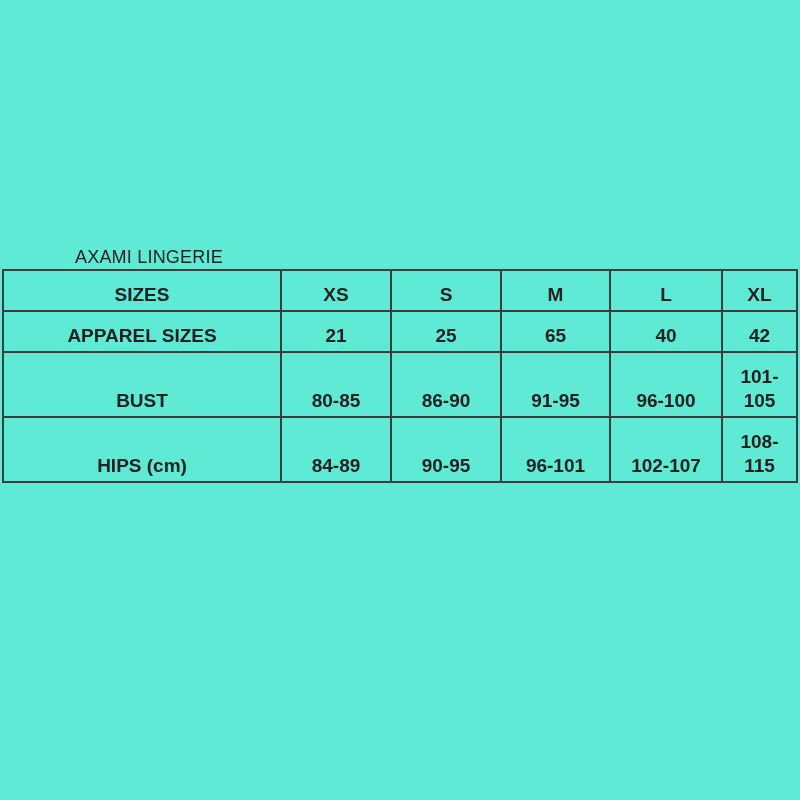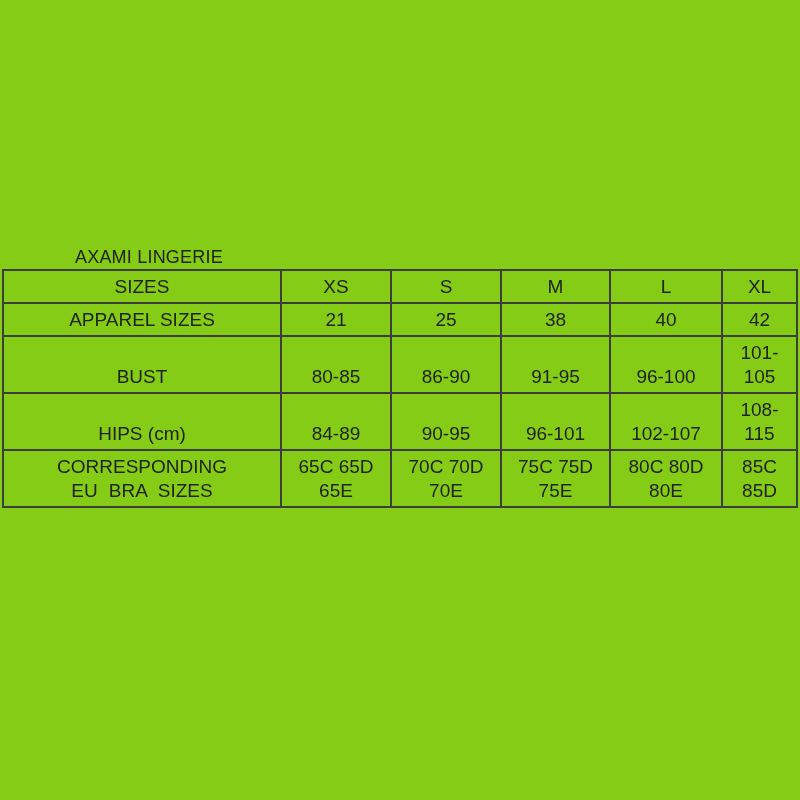--- a/index.html
+++ b/index.html
@@ -4,21 +4,21 @@
 <style>
   html, body {
     margin: 0;
     padding: 0;
     background: #ffffff;
   }
   .canvas {
     position: relative;
     width: 800px;
     height: 800px;
-    background: #84cc16;
+    background: #5eead4;
     font-family: "Liberation Sans", sans-serif;
     color: #222222;
     overflow: hidden;
   }
   .title {
     position: absolute;
     left: 75px;
     top: 247px;
     font-size: 18px;
     line-height: 20px;
@@ -32,24 +32,24 @@
     top: 269px;
     width: 794px;
     border-collapse: collapse;
     table-layout: fixed;
   }
   table.size-table th,
   table.size-table td {
     border: 2px solid #3d3d3d;
     text-align: center;
     vertical-align: bottom;
-    padding: 4px 2px 3px 2px;
+    padding: 12px 2px 3px 2px;
     font-size: 19px;
     line-height: 24px;
-    font-weight: normal;
+    font-weight: bold;
     color: #222222;
     white-space: pre-line;
     overflow: hidden;
   }
   tr.r0 { height: 32px; }
   tr.r1 { height: 17px; }
   tr.r2 { height: 54px; }
   tr.r3 { height: 27px; }
   tr.r4 { height: 29px; }
   tr.r5 { height: 55px; }
@@ -80,21 +80,21 @@
       <th>S</th>
       <th>M</th>
       <th>L</th>
       <th>XL</th>
     </tr>
 
     <tr class="r1">
       <td>APPAREL SIZES</td>
       <td>21</td>
       <td>25</td>
-      <td>38</td>
+      <td>65</td>
       <td>40</td>
       <td>42</td>
     </tr>
 
     <tr class="r2">
       <td>BUST</td>
       <td>80-85</td>
       <td>86-90</td>
       <td>91-95</td>
       <td>96-100</td>
@@ -107,30 +107,16 @@
     <tr class="r5">
       <td>HIPS (cm)</td>
       <td>84-89</td>
       <td>90-95</td>
       <td>96-101</td>
       <td>102-107</td>
       <td>108-
 115</td>
     </tr>
 
-    <tr class="r6">
-      <td class="wide-words">CORRESPONDING
-EU BRA SIZES</td>
-      <td>65C 65D
-65E</td>
-      <td>70C 70D
-70E</td>
-      <td>75C 75D
-75E</td>
-      <td>80C 80D
-80E</td>
-      <td>85C
-85D</td>
-    </tr>
   </tbody>
     </table>
 
 </div>
 
 </body></html>

